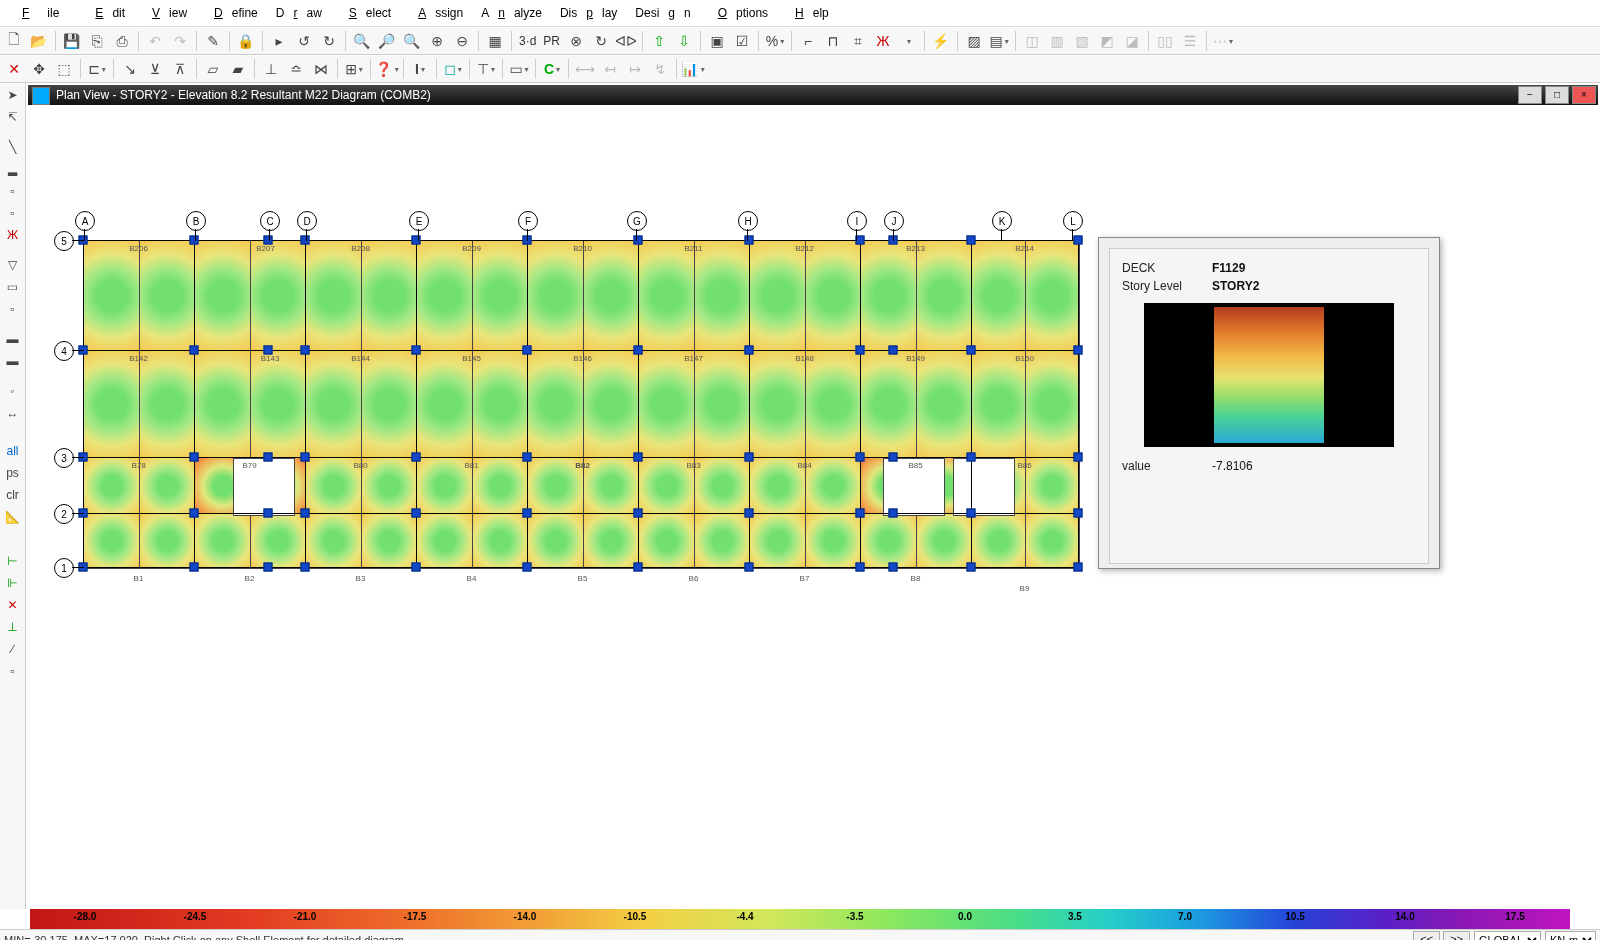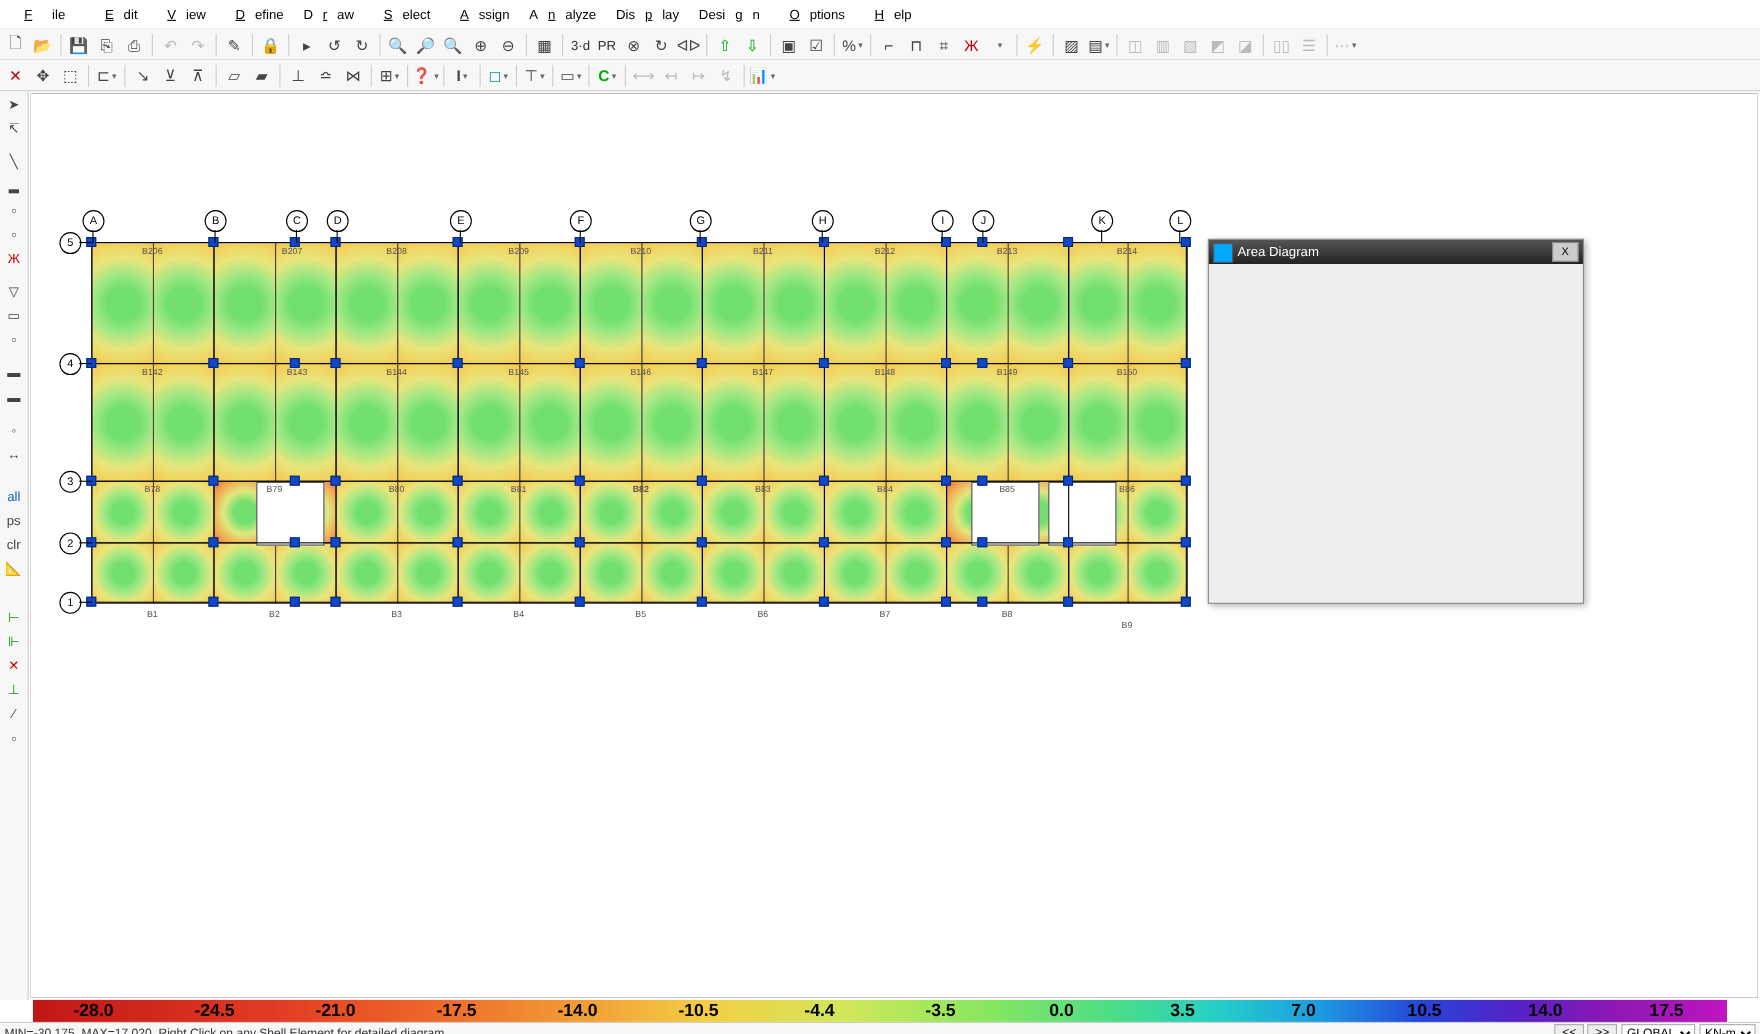--- a/index.html
+++ b/index.html
@@ -48,21 +48,21 @@
   .dlg-title .cls{position:absolute;right:4px;top:2px;width:22px;height:16px;background:#ccc;border:1px solid #888;display:flex;align-items:center;justify-content:center;font-size:10px;color:#000}
   .dlg-body{background:#f5f5f5;border:1px solid #ccc;margin:10px;height:290px;padding:12px}
   .dlg-row{display:flex;margin-bottom:4px;font-size:12px}
   .dlg-row .k{width:90px;color:#222}
   .dlg-row .v{font-weight:bold;color:#111}
   .dlg-img{width:250px;height:144px;background:#000;margin:10px auto 12px;position:relative}
   .dlg-img .grad{position:absolute;left:70px;top:4px;width:110px;height:136px;background:linear-gradient(180deg,#b43b1d 0%,#e27a2c 18%,#f1b945 36%,#e6e271 52%,#97dd6a 66%,#4cd493 80%,#2aa8d6 100%)}
   
   .legend{height:20px;position:relative;margin:0 30px 0 30px}
   .lgrad{position:absolute;inset:0;background:linear-gradient(90deg,#c014c0 0%,#8b18b4 7%,#5a1fc6 12%,#2544d8 18%,#1c9ae1 24%,#25cfc9 30%,#49dd88 36%,#8ae75e 44%,#d2e75a 52%,#f3cf45 60%,#f29b34 68%,#ee6a2a 76%,#e23a22 86%,#c21616 100%);transform:scaleX(-1)}
-  .ltick{position:absolute;top:2px;font-size:16px;font-weight:bold;color:#000;transform:translateX(-50%)}
+  .ltick{position:absolute;top:2px;font-size:10px;font-weight:bold;color:#000;transform:translateX(-50%)}
   
   .status{height:20px;display:flex;align-items:center;font-size:11px;background:#f7f7f7;border-top:1px solid #ccc;padding:0 4px}
   .status .info{flex:1;color:#333}
   .status .btn{border:1px solid #aaa;padding:0 6px;margin-left:3px;height:16px;line-height:14px;font-size:11px;background:#eee}
   .status select{height:18px;font-size:11px;margin-left:4px;border:1px solid #aaa;background:#fff}
 </style>
 </head>
 <body>
 
 <div class="menubar">
@@ -219,20 +219,29 @@
     <div style="height:20px"></div>
     <div class="stbtn green">⊢</div>
     <div class="stbtn green">⊩</div>
     <div class="stbtn red">✕</div>
     <div class="stbtn green">⊥</div>
     <div class="stbtn">∕</div>
     <div class="stbtn">▫</div>
   </div>
 
   <div class="view">
+    <div class="view-title">
+      <div class="tic"></div>
+      <span>Plan View - STORY2 - Elevation 8.2   Resultant M22 Diagram   (COMB2)</span>
+      <div class="winbtns">
+        <div>−</div>
+        <div>□</div>
+        <div class="close">×</div>
+      </div>
+    </div>
     <div class="canvas" id="canvas">
 
       <div class="slab" id="slab">
           <div class="panel panelC" style="left: 0px; top: 0px; width: 55.5px; height: 110px;"></div>
           <div class="panel panelC" style="left: 55.5px; top: 0px; width: 55.5px; height: 110px;"></div>
           <div class="panel panelC" style="left: 111px; top: 0px; width: 55.5px; height: 110px;"></div>
           <div class="panel panelC" style="left: 166.5px; top: 0px; width: 55.5px; height: 110px;"></div>
           <div class="panel panelC" style="left: 222px; top: 0px; width: 55.5px; height: 110px;"></div>
           <div class="panel panelC" style="left: 277.5px; top: 0px; width: 55.5px; height: 110px;"></div>
           <div class="panel panelC" style="left: 333px; top: 0px; width: 55.5px; height: 110px;"></div>
@@ -411,24 +420,36 @@
           <div class="beamlab" style="left: 277.5px; top: 338px;">B3</div>
           <div class="beamlab" style="left: 388.5px; top: 338px;">B4</div>
           <div class="beamlab" style="left: 499.5px; top: 338px;">B5</div>
           <div class="beamlab" style="left: 610.5px; top: 338px;">B6</div>
           <div class="beamlab" style="left: 721.5px; top: 338px;">B7</div>
           <div class="beamlab" style="left: 832.5px; top: 338px;">B8</div>
           <div class="beamlab" style="left: 941.5px; top: 348px;">B9</div>
         </div>
 
       <div class="dlg">
-        <div class="dlg-title">
-          <div class="tic"></div>
-          <span>Area Diagram</span>
-          <div class="cls">X</div>
+        <div class="dlg-body">
+          <div class="dlg-row">
+              <span class="k">DECK</span>
+              <span class="v">F1129</span>
+            </div>
+          <div class="dlg-row">
+              <span class="k">Story Level</span>
+              <span class="v">STORY2</span>
+            </div>
+          <div class="dlg-img">
+              <div class="grad"></div>
+            </div>
+          <div class="dlg-row">
+              <span class="k">value</span>
+              <span class="v" style="font-weight:normal">-7.8106</span>
+            </div>
         </div>
       </div>
     <div class="glab glabh" style="left: 47px;">A</div>
         <div class="gline" style="left: 56px; top: 124px; width: 1px; height: 12px;"></div>
         <div class="glab glabh" style="left: 158px;">B</div>
         <div class="gline" style="left: 167px; top: 124px; width: 1px; height: 12px;"></div>
         <div class="glab glabh" style="left: 232px;">C</div>
         <div class="gline" style="left: 241px; top: 124px; width: 1px; height: 12px;"></div>
         <div class="glab glabh" style="left: 269px;">D</div>
         <div class="gline" style="left: 278px; top: 124px; width: 1px; height: 12px;"></div>

